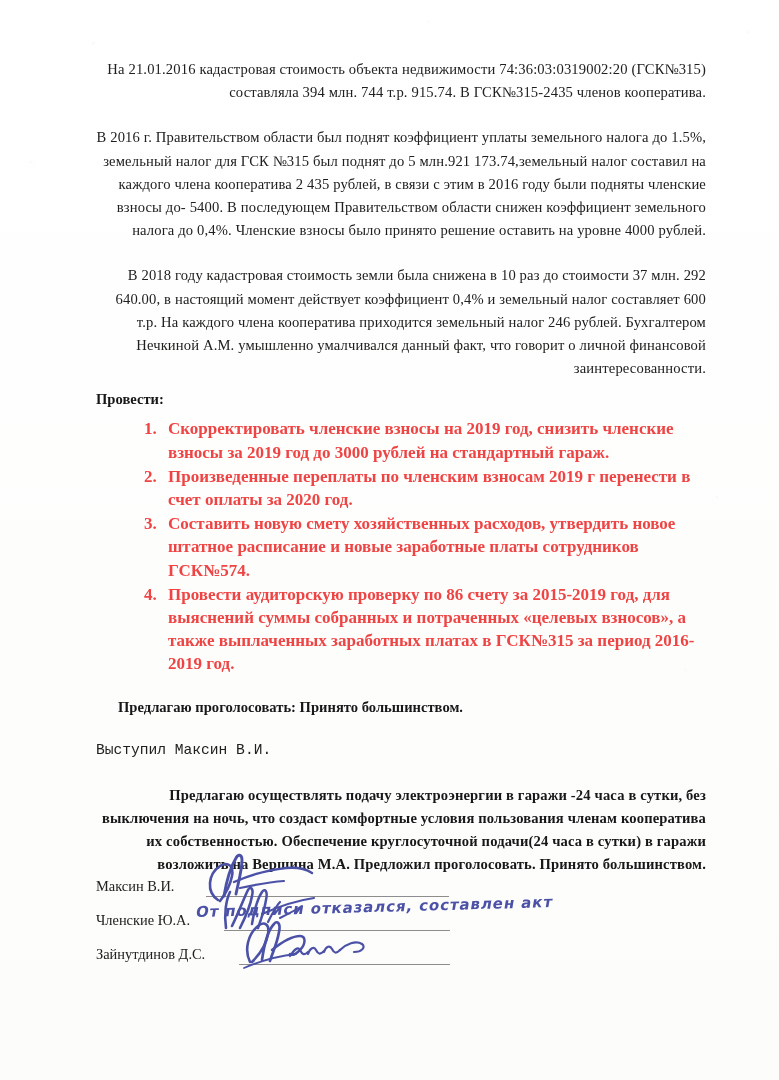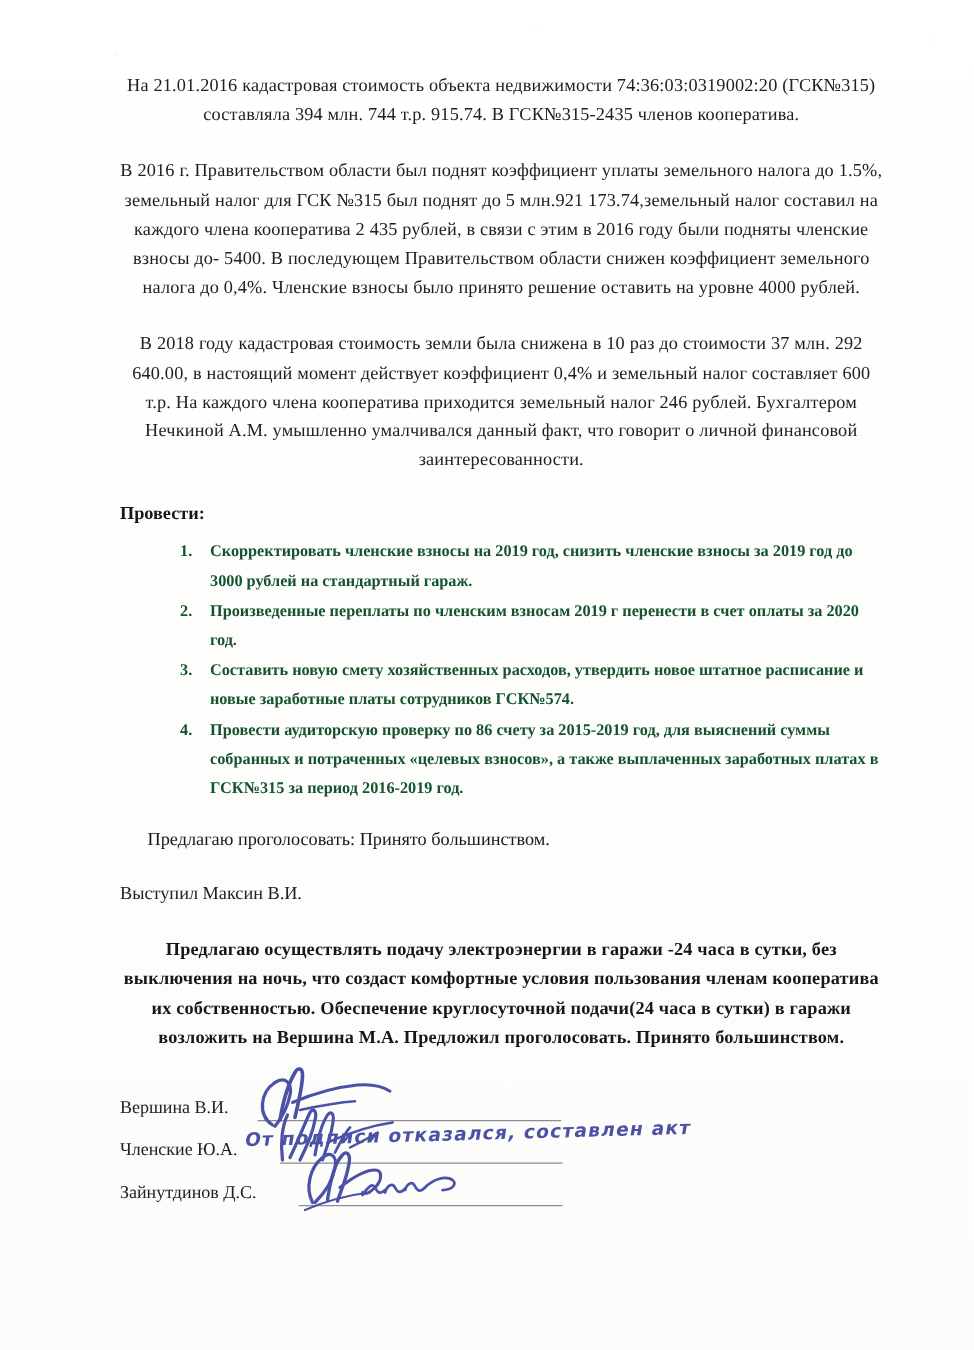--- a/index.html
+++ b/index.html
@@ -44,72 +44,73 @@
     left: 96px;
     top: 58px;
     width: 610px;
   }
 
   
   p.para {
     margin: 0 0 22px 0;
     font-size: 14.6px;
     line-height: 23.2px;
-    text-align: center;
+    text-align: right;
     color: #20201f;
     letter-spacing: 0.01em;
   }
-  p.para.tight { margin-bottom: 20px; }
+  p.para.tight { margin-bottom: 8px; }
 
   .heading-offer {
     margin: 0 0 6px 0;
     font-size: 14.6px;
     line-height: 23px;
     font-weight: bold;
     color: #171717;
   }
 
   
   ol.proposals {
     margin: 0 0 20px 0;
     padding: 0 0 0 48px;
     list-style: none;
     counter-reset: prop;
   }
   ol.proposals > li {
     counter-increment: prop;
     position: relative;
-    font-size: 13px;
+    font-size: 17px;
     line-height: 23.2px;
     font-weight: bold;
-    color: #14532d;
+    color: #ef4444;
     margin: 0 0 1px 0;
     padding-left: 24px;
   }
   ol.proposals > li::before {
     content: counter(prop) ".";
     position: absolute;
     left: 0;
     top: 0;
     font-weight: bold;
   }
 
   .vote-line {
     margin: 10px 0 20px 22px;
     font-size: 14.6px;
     line-height: 23px;
-    font-weight: normal;
+    font-weight: bold;
     color: #171717;
   }
 
   .speaker-line {
     margin: 0 0 22px 0;
     font-size: 14.6px;
     line-height: 23px;
     color: #20201f;
+    font-family: Liberation Mono, monospace;
   }
 
   p.para.bold {
     font-weight: bold;
     color: #171717;
     margin-bottom: 4px;
   }
 
   
   .signatures {
@@ -197,21 +198,21 @@
     <p class="speaker-line">Выступил Максин В.И.</p>
 
 
     <p class="para bold">Предлагаю осуществлять подачу электроэнергии  в гаражи -24 часа в сутки, без выключения  на ночь, что создаст комфортные условия пользования  членам кооператива их собственностью. Обеспечение круглосуточной подачи(24 часа в сутки)  в гаражи возложить на Вершина М.А.   Предложил проголосовать. Принято большинством.</p>
 
   </div>
 
   <div class="signatures">
 
     <div class="sig-row" data-row="0">
-      <span class="sig-name">Вершина В.И.</span>
+      <span class="sig-name">Максин В.И.</span>
       <span class="sig-line"></span>
       <span class="ink" style="left:104px; top:-14px;">
         <svg width="140" height="52" viewBox="0 0 140 52" aria-hidden="true">
           <path d="M18 48 C6 40, 8 22, 20 14 C28 9, 34 14, 32 24 C30 34, 24 44, 20 49" stroke-width="2.6"></path>
           <path d="M24 44 C26 32, 30 16, 36 6 C38 2, 42 2, 42 8 C42 18, 38 32, 36 42" stroke-width="2.9"></path>
           <path d="M34 30 C48 24, 66 18, 86 16 C98 15, 106 17, 112 21" stroke-width="2.4"></path>
           <path d="M40 36 C54 33, 70 30, 84 29" stroke-width="2.1"></path>
         </svg>
       </span>
     </div>

